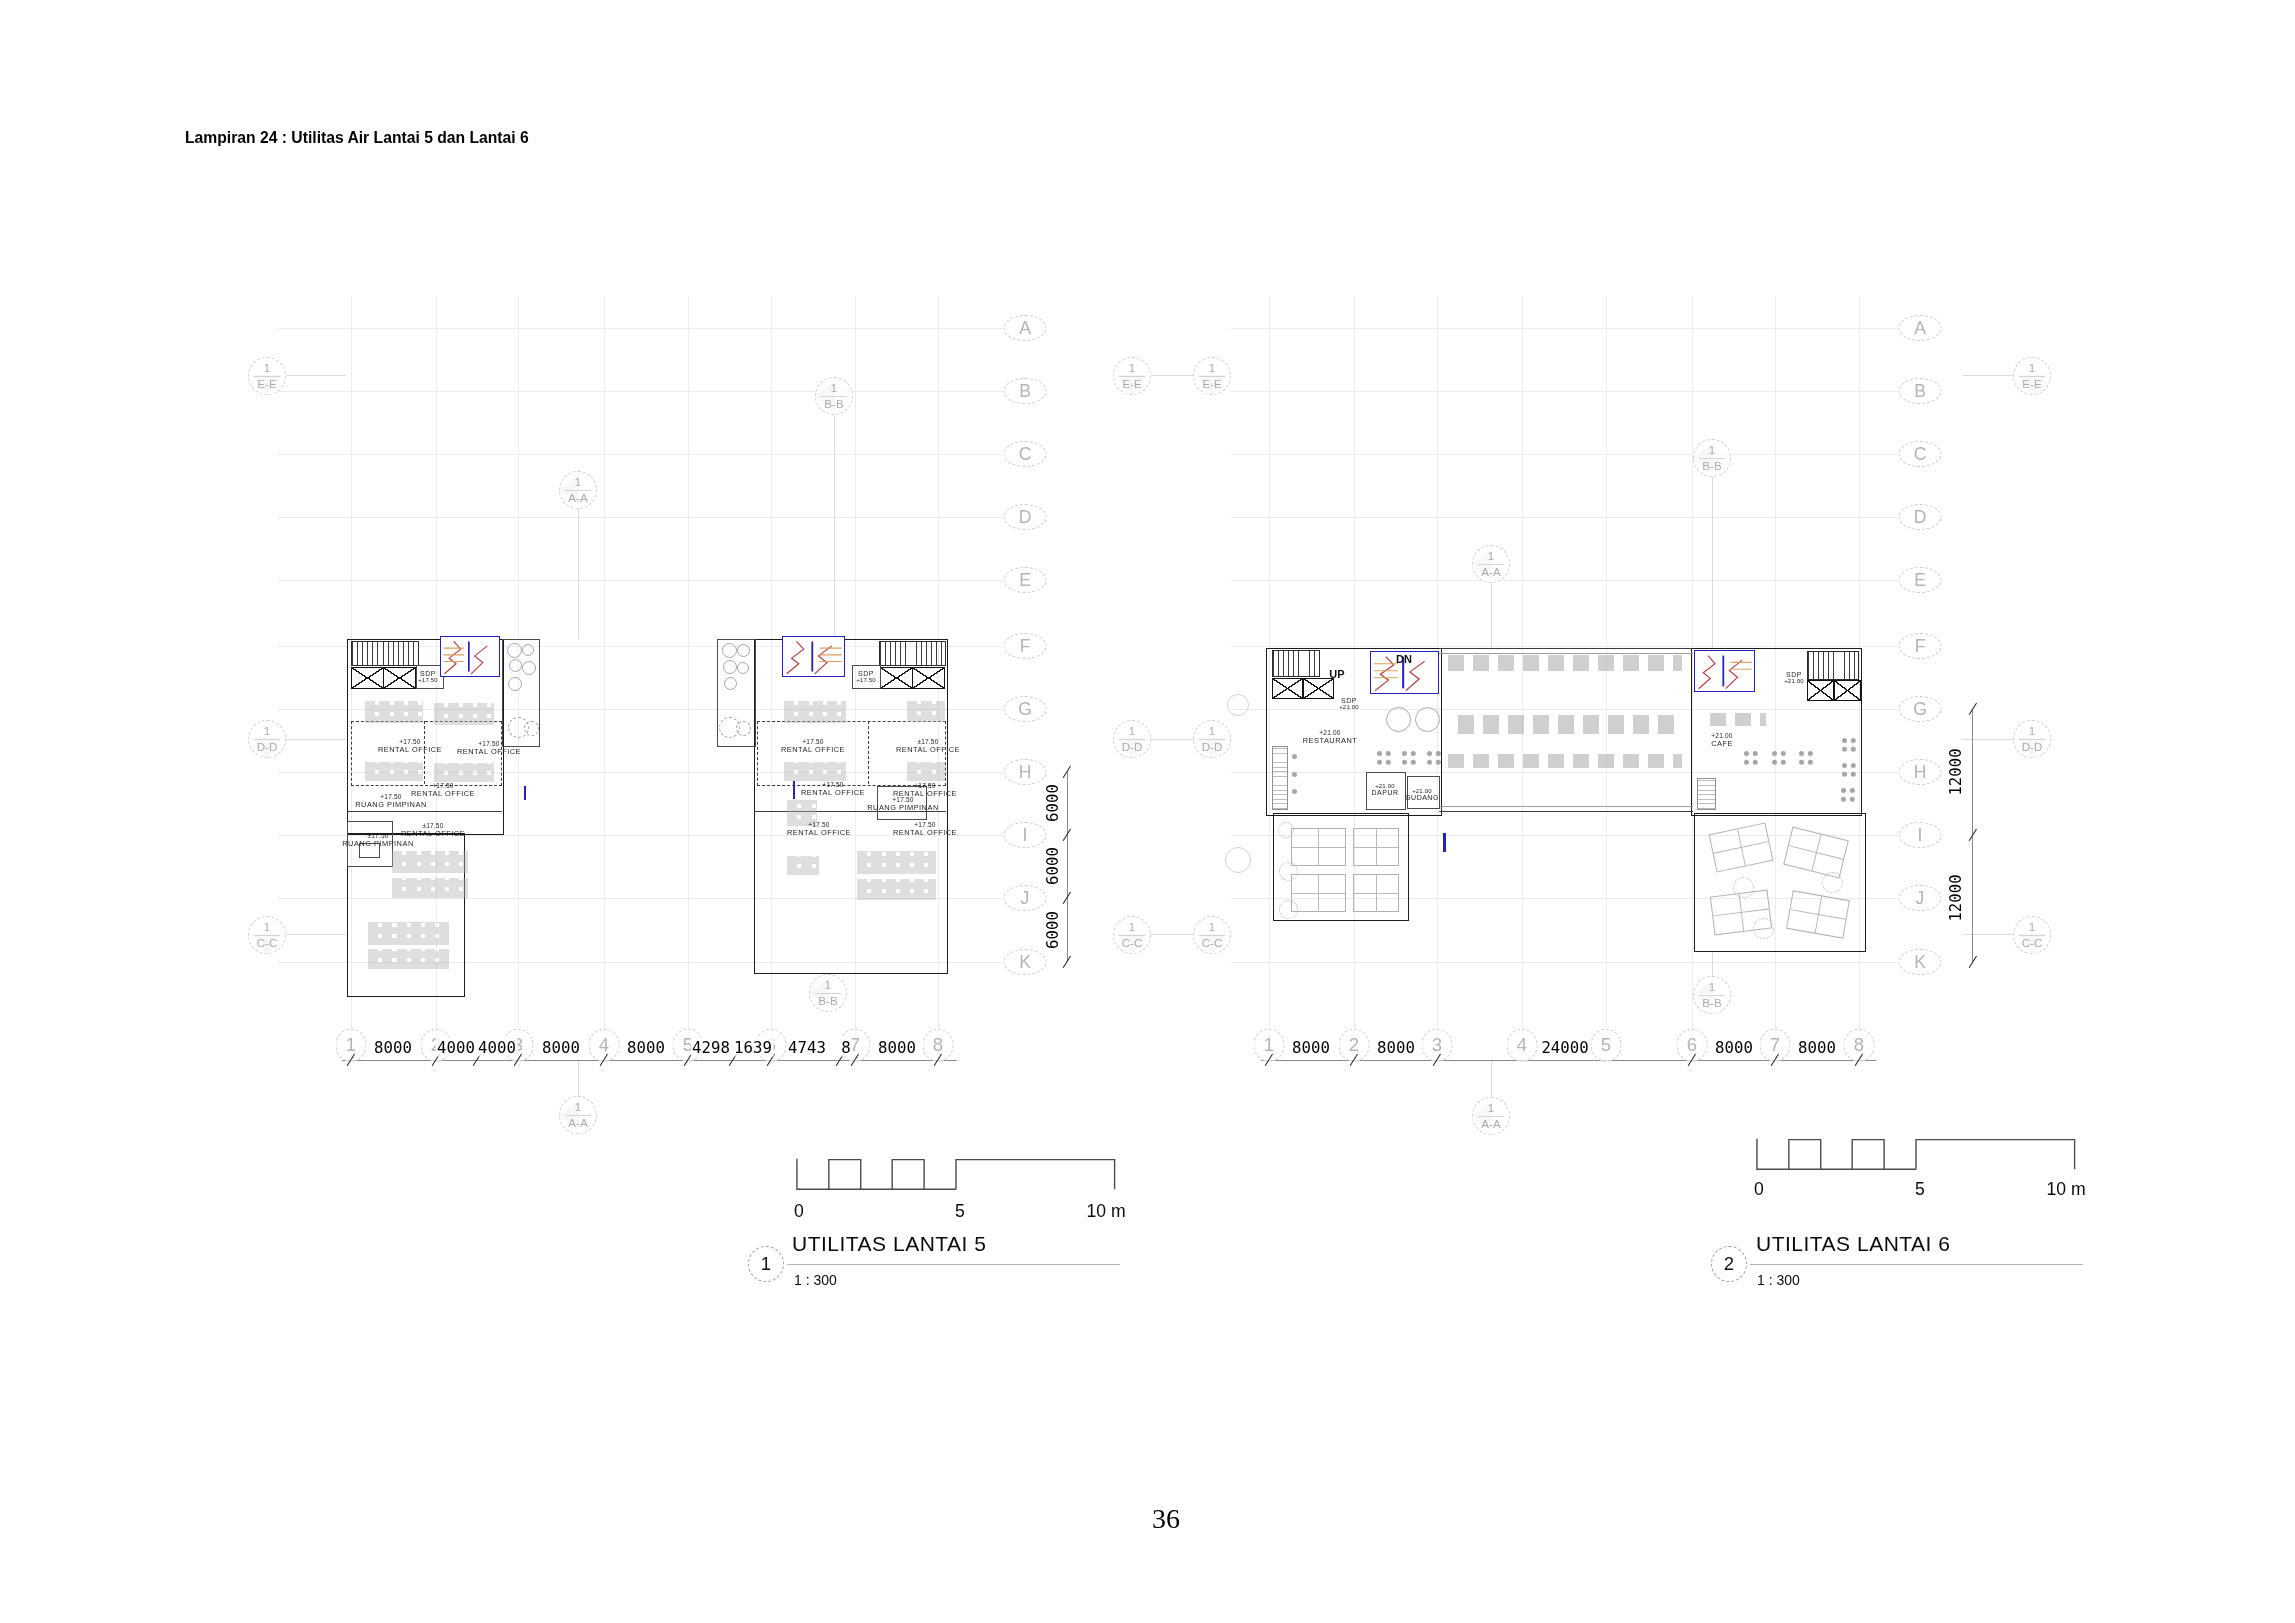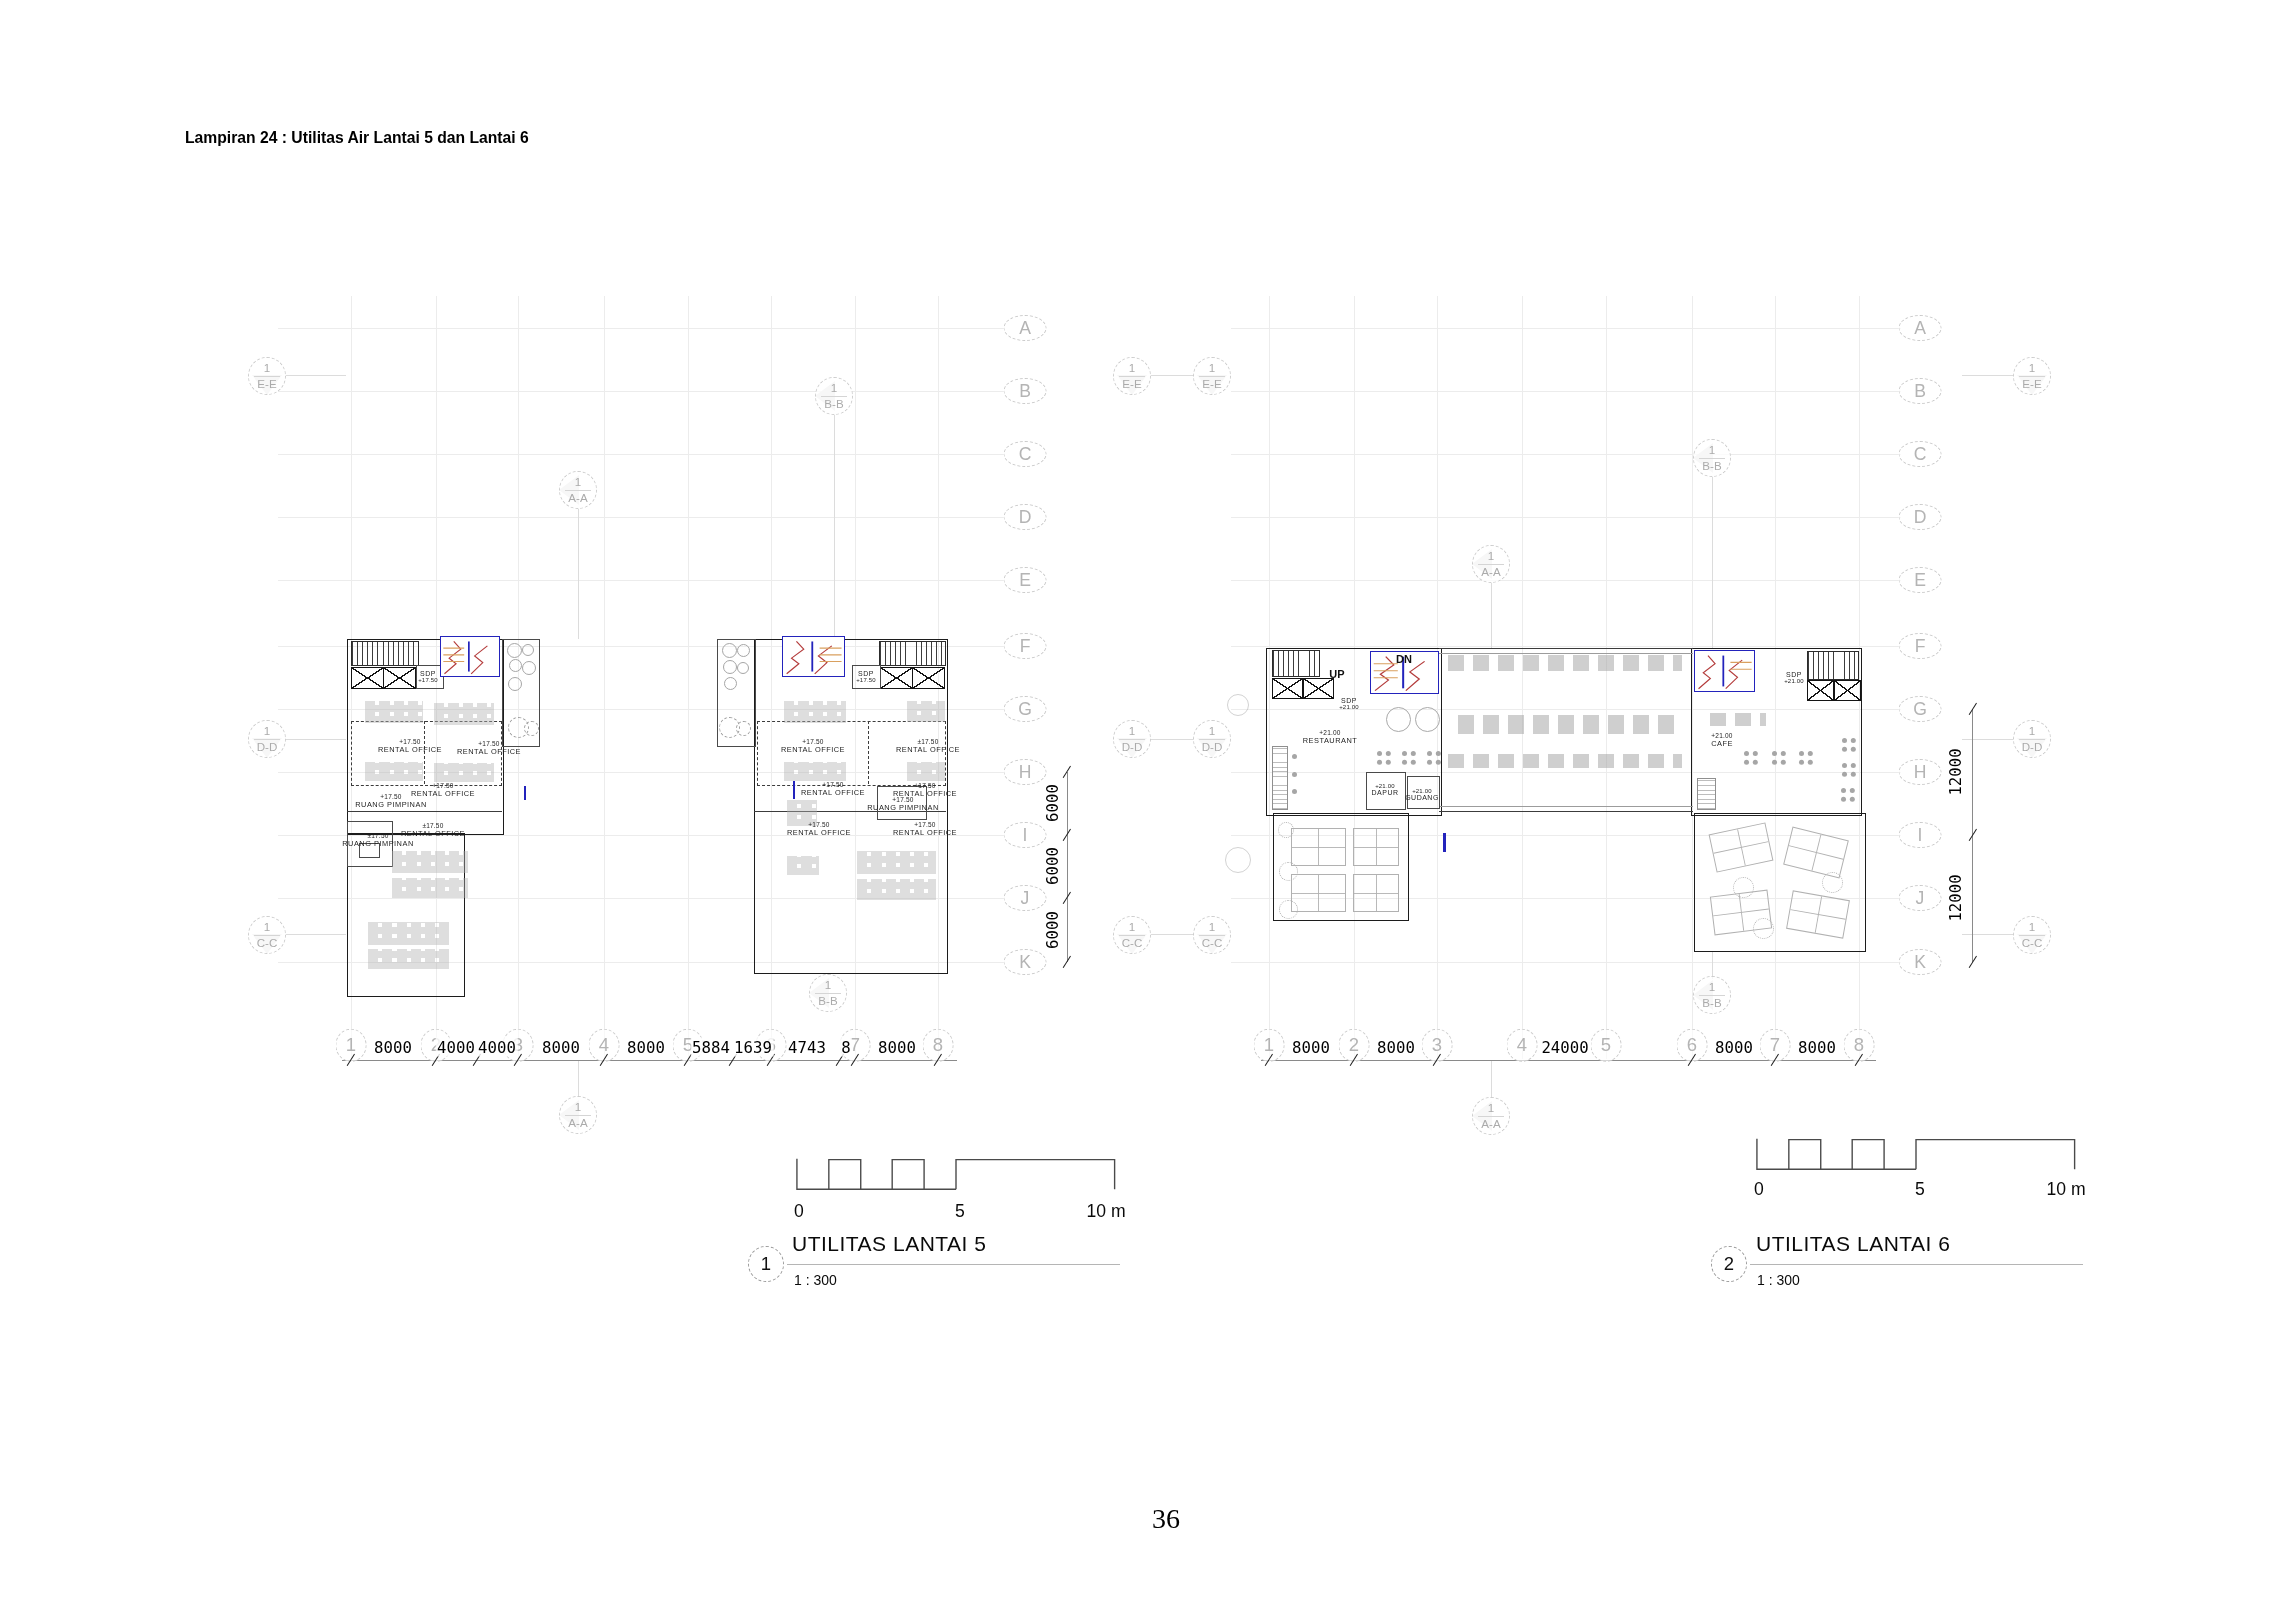--- a/index.html
+++ b/index.html
@@ -439,21 +439,21 @@
   <div class="tick" style="left:733px;top:1060px"></div>
   <div class="tick" style="left:771px;top:1060px"></div>
   <div class="tick" style="left:840px;top:1060px"></div>
   <div class="tick" style="left:855px;top:1060px"></div>
   <div class="tick" style="left:938px;top:1060px"></div>
   <div class="dim" style="left:393px;top:1047px">8000</div>
   <div class="dim" style="left:456px;top:1047px">4000</div>
   <div class="dim" style="left:497px;top:1047px">4000</div>
   <div class="dim" style="left:561px;top:1047px">8000</div>
   <div class="dim" style="left:646px;top:1047px">8000</div>
-  <div class="dim" style="left:711px;top:1047px">5884</div>
+  <div class="dim" style="left:711px;top:1047px">4298</div>
   <div class="dim" style="left:753px;top:1047px">1639</div>
   <div class="dim" style="left:807px;top:1047px">4743</div>
   <div class="dim" style="left:846px;top:1047px">8</div>
   <div class="dim" style="left:897px;top:1047px">8000</div>
 
   <div class="dline" style="left:1067px;top:772px;width:0.9px;height:190px"></div>
   <div class="tick" style="left:1067px;top:772px"></div>
   <div class="tick" style="left:1067px;top:835px"></div>
   <div class="tick" style="left:1067px;top:898px"></div>
   <div class="tick" style="left:1067px;top:962px"></div>

